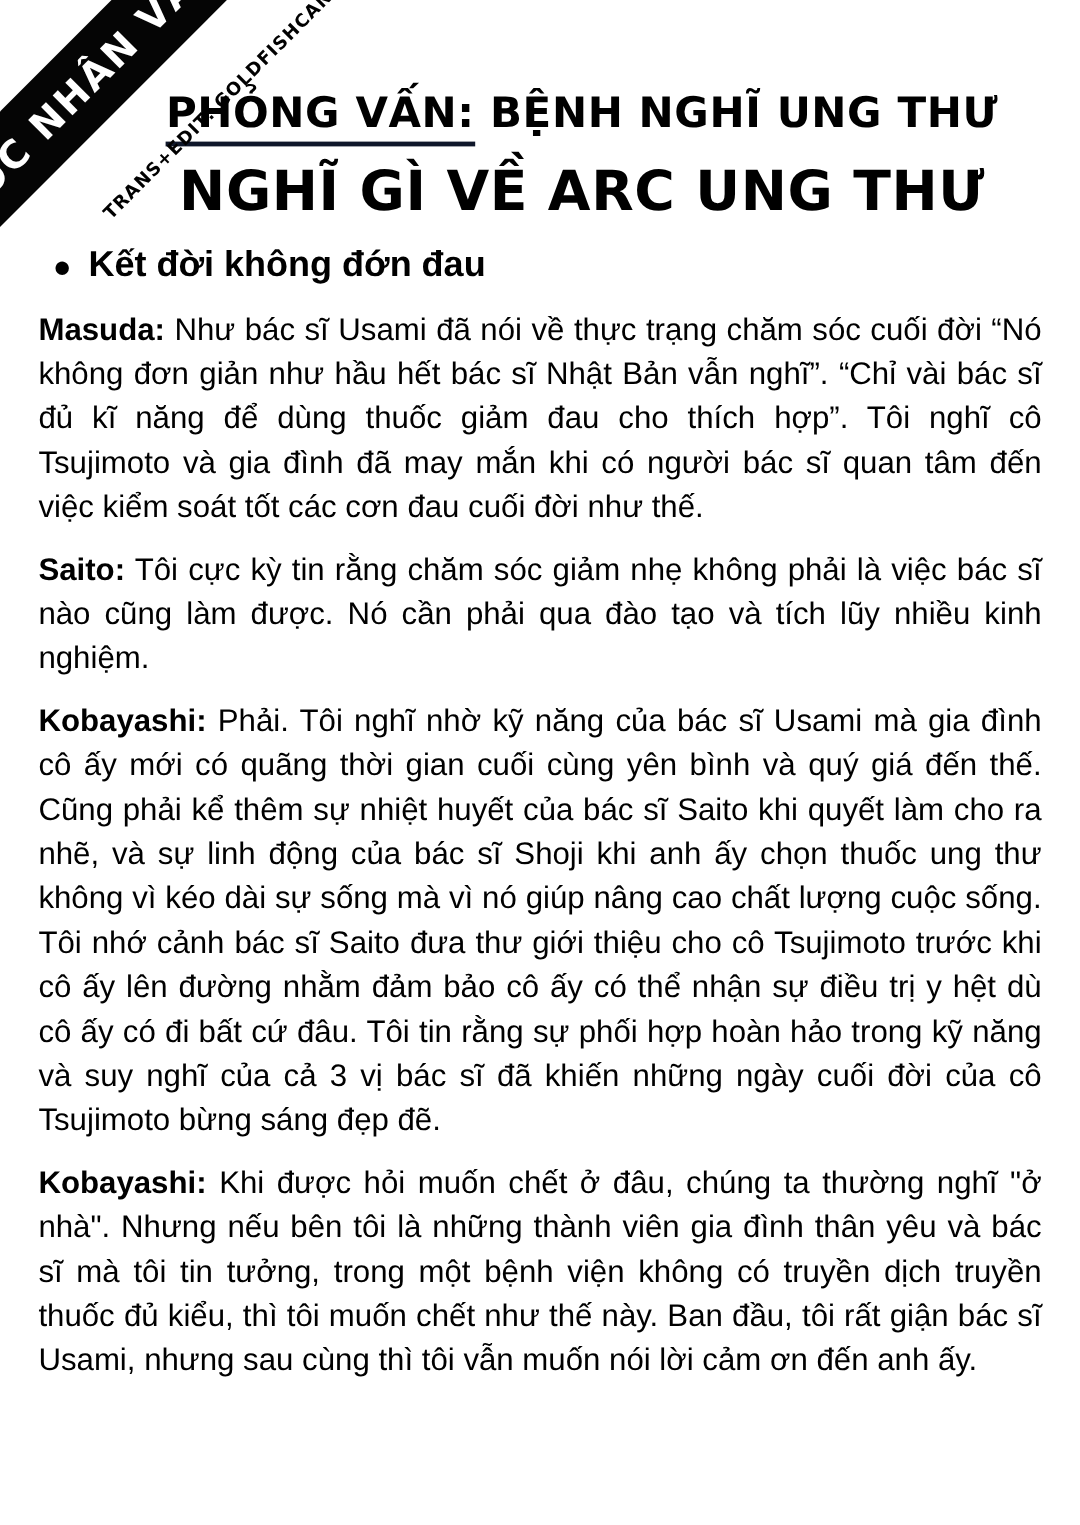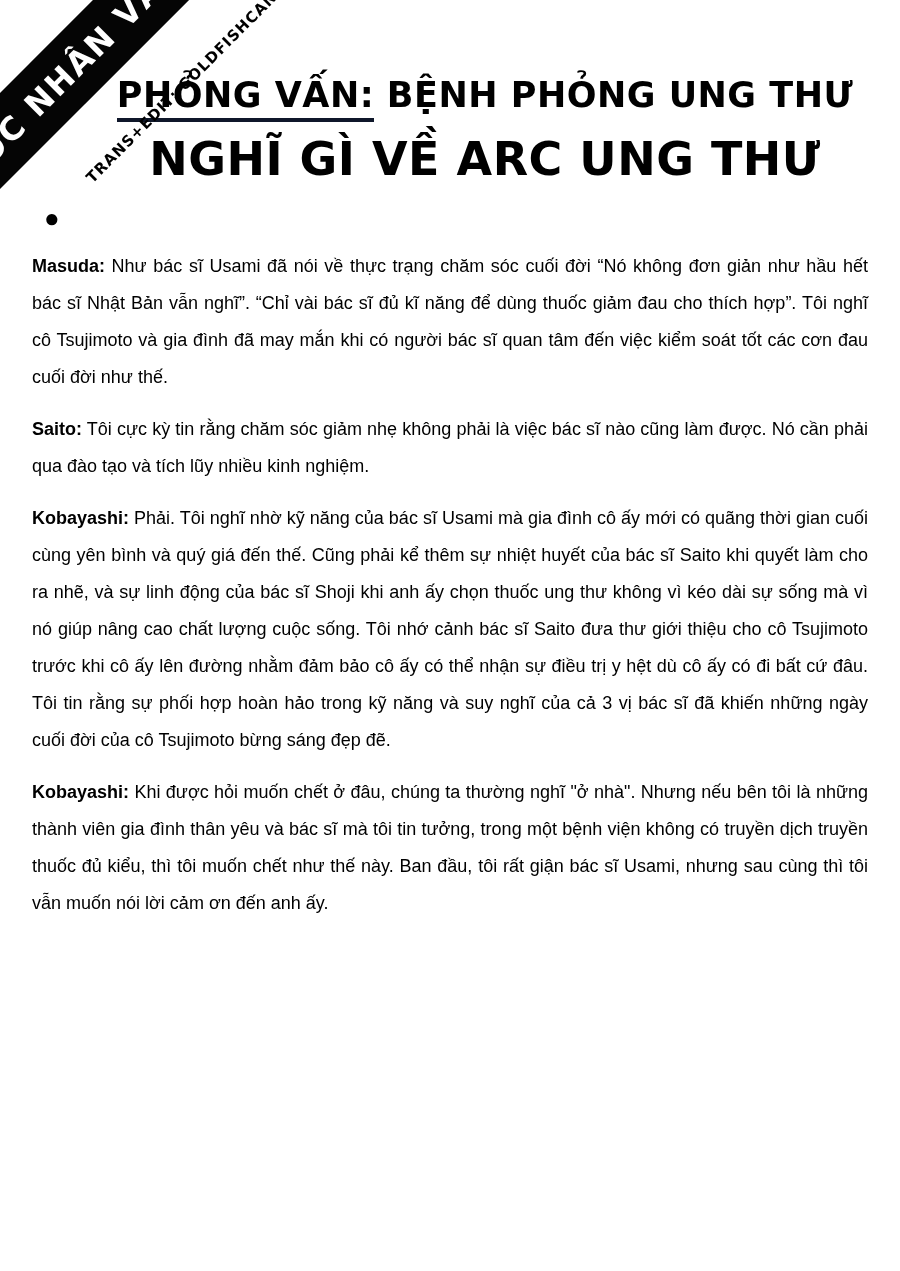--- a/index.html
+++ b/index.html
@@ -88,44 +88,45 @@
     font-size: 26px;
     line-height: 1;
     transform: translateY(1px);
   }
 
   
   main {
     margin: 18px 32px 0 32px;
   }
   .para {
-    font-size: 18px;
+    font-size: 26px;
     line-height: 37px;
     text-align: justify;
     margin: 0 0 15px 0;
   }
   .speaker { font-weight: bold; }
 </style>
 </head>
 <body>
 
 <div class="page">
 
   <div class="ribbon">
     <span class="ribbon-label">GÓC NHÂN VĂN</span>
   </div>
   <div class="credit">TRANS+EDIT: GOLDFISHCANFLY</div>
 
   <header class="title">
-    <div class="title-line1"><span class="title-underline">PHỎNG VẤN:</span><span> BỆNH PHỎNG UNG THƯ</span></div>
+    <div class="title-line1"><span class="title-underline">PHỎNG VẤN:</span><span> BỆNH NGHĨ UNG THƯ</span></div>
     <div class="title-line2">NGHĨ GÌ VỀ ARC UNG THƯ</div>
   </header>
 
   <div class="section-heading">
     <span class="bullet">●</span>
+    <span>Kết đời không đớn đau</span>
   </div>
 
   <main>
     <p class="para">
       <span class="speaker">Masuda:</span>
       <span>Như bác sĩ Usami đã nói về thực trạng chăm sóc cuối đời “Nó không đơn giản như hầu hết bác sĩ Nhật Bản vẫn nghĩ”. “Chỉ vài bác sĩ đủ kĩ năng để dùng thuốc giảm đau cho thích hợp”. Tôi nghĩ cô Tsujimoto và gia đình đã may mắn khi có người bác sĩ quan tâm đến việc kiểm soát tốt các cơn đau cuối đời như thế.</span>
     </p>
     <p class="para">
       <span class="speaker">Saito:</span>
       <span>Tôi cực kỳ tin rằng chăm sóc giảm nhẹ không phải là việc bác sĩ nào cũng làm được. Nó cần phải qua đào tạo và tích lũy nhiều kinh nghiệm.</span>

